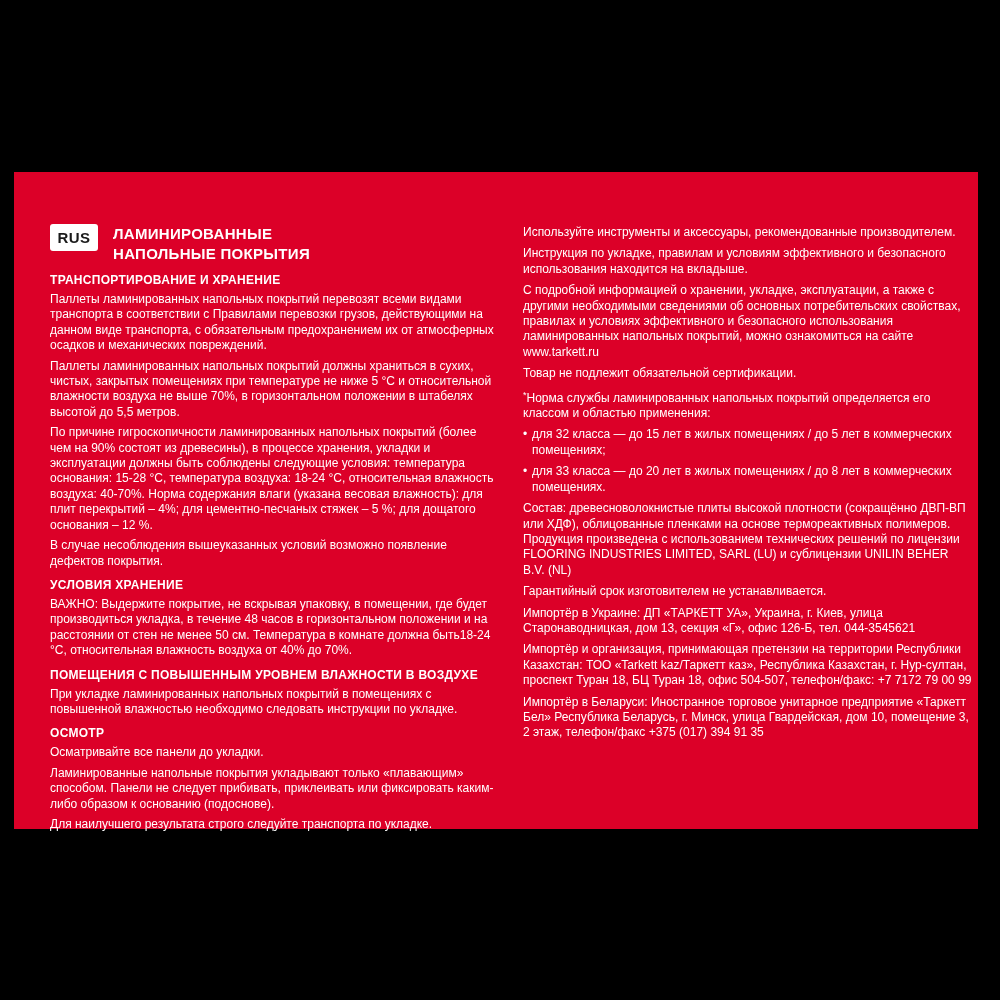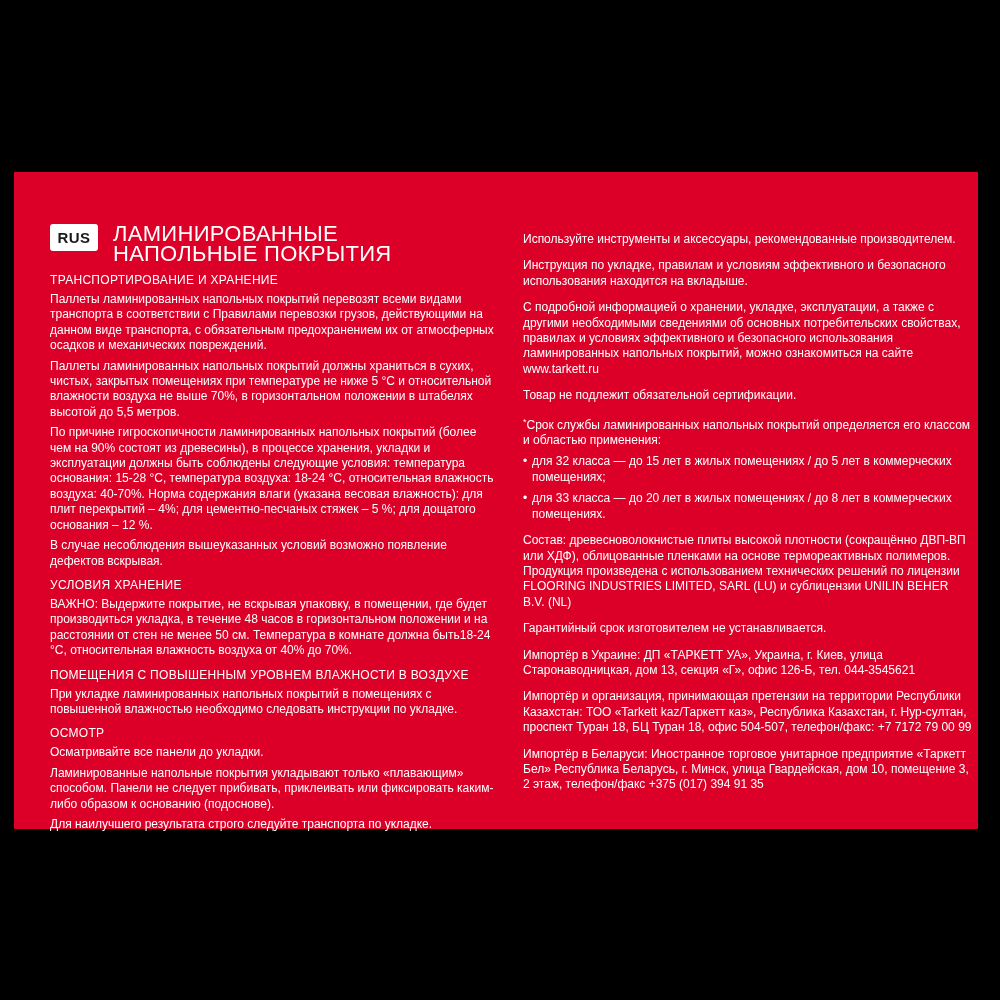--- a/index.html
+++ b/index.html
@@ -56,37 +56,37 @@
     font-size: 15px;
     line-height: 27px;
     width: 48px;
     height: 27px;
     text-align: center;
     border-radius: 3px;
     letter-spacing: 0.5px;
     flex: 0 0 auto;
   }
   .title {
-    font-size: 22px;
+    font-size: 15px;
     line-height: 20px;
-    font-weight: normal;
+    font-weight: bold;
     letter-spacing: 0.3px;
   }
   h2.sec {
     font-size: 12px;
-    font-weight: normal;
+    font-weight: bold;
     letter-spacing: 0.3px;
     margin: 9px 0 4px 0;
     line-height: 15px;
   }
   p.body {
     margin: 0 14px 5px 0;
   }
   .col-right p.body {
-    margin: 11px 0 6px 0;
+    margin: 4px 0 6px 0;
   }
   .footnote-marker {
     font-size: 9px;
     vertical-align: 4px;
   }
   .bullet {
     position: relative;
     padding-left: 9px;
     margin: 0 0 6px 0;
   }
@@ -110,21 +110,21 @@
           <div>ЛАМИНИРОВАННЫЕ</div>
           <div>НАПОЛЬНЫЕ ПОКРЫТИЯ</div>
         </div>
       </div>
 
       <h2 class="sec">ТРАНСПОРТИРОВАНИЕ И ХРАНЕНИЕ</h2>
       <p class="body">Паллеты ламинированных напольных покрытий перевозят всеми видами транспорта в соответствии с Правилами перевозки грузов, действующими на данном виде транспорта, с обязательным предохранением их от атмосферных осадков и механических повреждений.</p>
       <p class="body">Паллеты ламинированных напольных покрытий  должны храниться в сухих, чистых, закрытых помещениях при температуре не ниже 5 °С и относительной влажности воздуха не выше 70%, в горизонтальном положении в штабелях высотой до 5,5 метров.</p>
 
       <p class="body">По причине гигроскопичности ламинированных напольных покрытий (более чем на 90% состоят из древесины), в процессе хранения, укладки и эксплуатации должны быть соблюдены следующие условия: температура основания: 15-28 °С, температура воздуха: 18-24 °С, относительная влажность воздуха: 40-70%. Норма содержания влаги (указана весовая влажность): для плит перекрытий – 4%; для цементно-песчаных стяжек – 5 %; для дощатого основания – 12 %.</p>
-      <p class="body">В случае несоблюдения вышеуказанных условий возможно появление дефектов вскрывая.</p>
+      <p class="body">В случае несоблюдения вышеуказанных условий возможно появление дефектов покрытия.</p>
 
       <h2 class="sec">УСЛОВИЯ ХРАНЕНИЕ</h2>
       <p class="body">ВАЖНО: Выдержите покрытие, не вскрывая упаковку, в помещении, где будет производиться укладка, в течение 48 часов в горизонтальном положении и на расстоянии от стен не менее 50 см. Температура в комнате должна быть18-24 °С, относительная влажность воздуха от 40% до 70%.</p>
 
       <h2 class="sec">ПОМЕЩЕНИЯ С ПОВЫШЕННЫМ УРОВНЕМ ВЛАЖНОСТИ В ВОЗДУХЕ</h2>
       <p class="body">При укладке ламинированных напольных покрытий в помещениях с повышенной влажностью необходимо следовать инструкции по укладке.</p>
 
       <h2 class="sec">ОСМОТР</h2>
       <p class="body">Осматривайте все панели до укладки.</p>
       <p class="body">Ламинированные напольные покрытия укладывают только «плавающим» способом. Панели не следует прибивать, приклеивать или фиксировать каким-либо образом к основанию (подоснове).</p>
@@ -132,21 +132,21 @@
 
     </div>
 
     <div class="col col-right">
 
       <p class="body">Используйте инструменты и аксессуары, рекомендованные производителем.</p>
       <p class="body">Инструкция по укладке, правилам и условиям эффективного и безопасного использования находится на вкладыше.</p>
       <p class="body">С подробной информацией о хранении, укладке, эксплуатации, а также с другими необходимыми сведениями об основных потребительских свойствах, правилах и условиях эффективного и безопасного использования ламинированных напольных покрытий, можно ознакомиться на сайте www.tarkett.ru</p>
       <p class="body">Товар не подлежит обязательной сертификации.</p>
 
-      <p class="body"><span class="footnote-marker">*</span><span>Срок службы ламинированных напольных покрытий определяется его классом и областью применения:</span></p>
+      <p class="body"><span class="footnote-marker">*</span><span>Норма службы ламинированных напольных покрытий определяется его классом и областью применения:</span></p>
 
       <div class="bullet">
         <span class="glyph">•</span>
         <span>для 32 класса — до 15 лет в жилых помещениях / до 5 лет в коммерческих помещениях;</span>
       </div>
       <div class="bullet">
         <span class="glyph">•</span>
         <span>для 33 класса — до 20 лет в жилых помещениях / до 8 лет в коммерческих помещениях.</span>
       </div>
 

